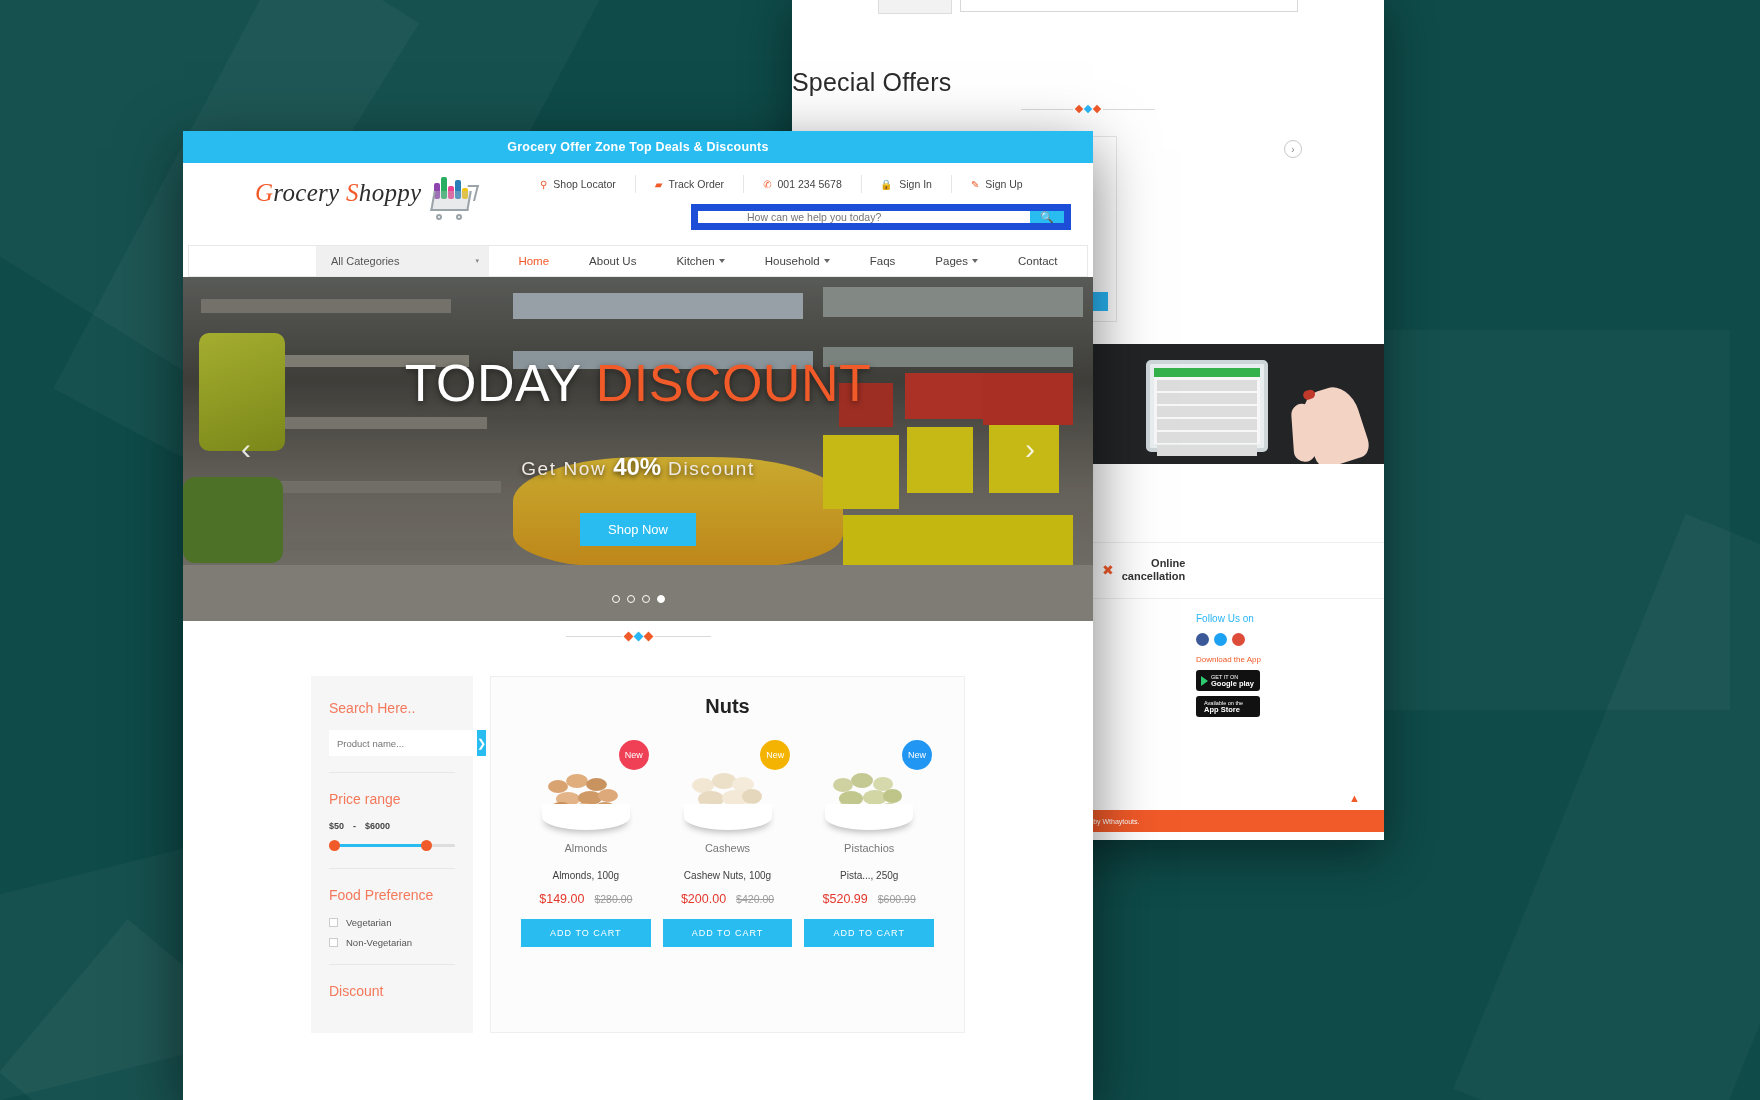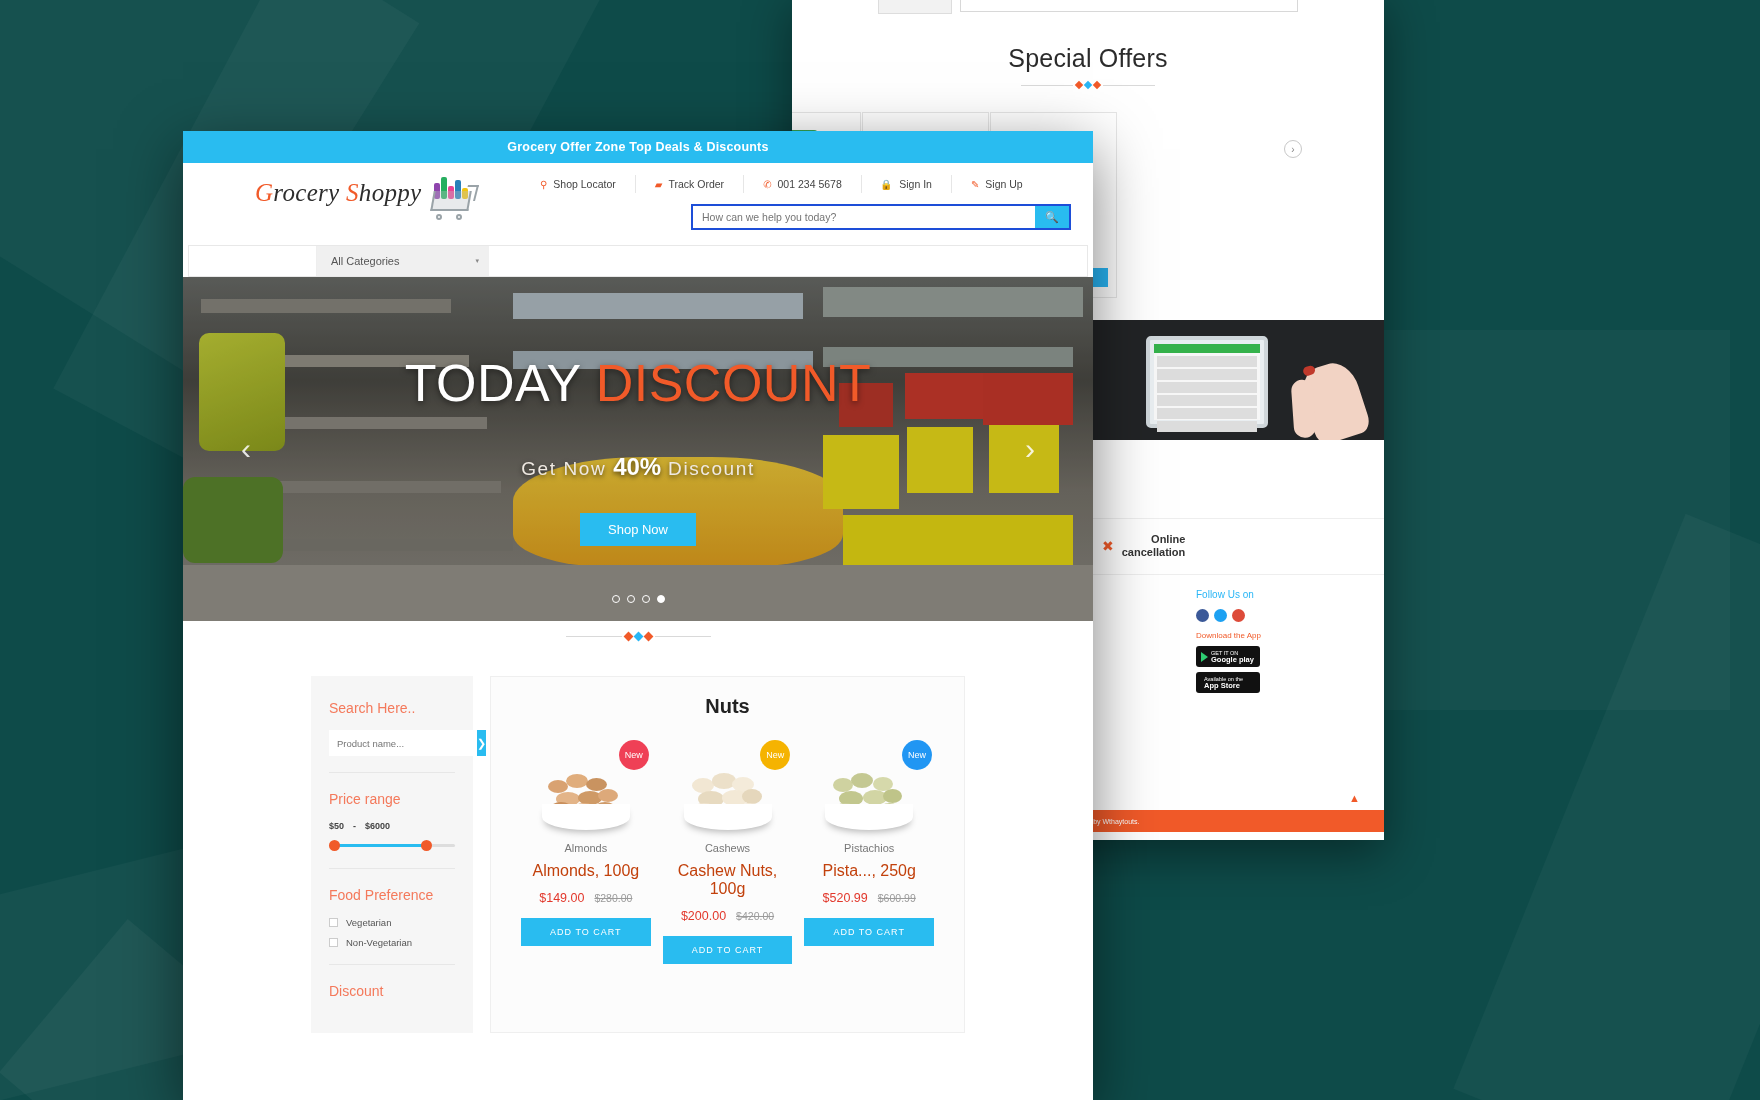--- a/index.html
+++ b/index.html
@@ -22,21 +22,21 @@
 
   
   #back-page {
     position: absolute; left: 792px; top: -8px; width: 592px; height: 848px;
     background: #ffffff; box-shadow: 0 14px 46px rgba(0,0,0,0.42);
     overflow: hidden; font-size: 10px; color: #444;
   }
   .bp-toprow { height: 18px; display: flex; align-items: center; gap: 8px; padding: 0 86px; }
   .bp-thumb { width: 74px; height: 26px; background: #f2f2f2; border: 1px solid #ddd; }
   .bp-field { flex: 1; height: 22px; background: #fff; border: 1px solid #d8d8d8; }
-  .bp-h2 { text-align: center; font-size: 25px; color: #2b2b2b; font-weight: 400; margin-top: 34px; letter-spacing: .2px; }
+  .bp-h2 { font-size: 25px; color: #2b2b2b; font-weight: 400; margin-top: 58px; letter-spacing: .2px; }
   .sep { display: flex; align-items: center; justify-content: center; gap: 3px; margin-top: 9px; }
   .sep .line { width: 52px; height: 1px; background: #d9d9d9; }
   .sep .dia { width: 6px; height: 6px; transform: rotate(45deg); }
   .sep .o { background: #f15a29; } .sep .b { background: #29b6f6; }
 
   .bp-cards { display: flex; gap: 1px; margin-top: 24px; padding-left: 0; }
   .bp-card { width: 127px; min-height: 150px; border: 1px solid #e6e6e6; padding: 8px 8px 10px; background: #fff; position: relative; }
   .bp-card .prodimg { height: 70px; display: flex; align-items: center; justify-content: center; }
   .bp-name { font-size: 9.5px; color: #333; margin-top: 8px; }
   .bp-price { font-size: 10px; color: #f15a29; margin-top: 5px; }
@@ -109,21 +109,21 @@
   .ci3 { left: 24px; height: 13px; background: #e84393; }
   .ci4 { left: 31px; height: 19px; background: #2980b9; }
   .ci5 { left: 38px; height: 11px; background: #f1c40f; }
 
   .toplinks { position: absolute; left: 338px; top: 12px; display: flex; align-items: center; }
   .tl { display: flex; align-items: center; gap: 6px; font-size: 10.5px; color: #444; padding: 0 19px; border-right: 1px solid #e6e6e6; height: 18px; }
   .tl:last-child { border-right: none; }
   .tl .ic { color: #f15a29; font-size: 10px; }
 
   .searchrow { position: absolute; left: 508px; top: 41px; display: flex; align-items: center; }
-  .searchbox { width: 380px; height: 26px; border: 2px solid #1d4ed8; background: #fff; display: flex; }
+  .searchbox { width: 380px; height: 26px; border: 7px solid #1d4ed8; background: #fff; display: flex; padding-left: 40px; }
   .searchbox input { flex: 1; border: none; outline: none; padding: 0 9px; font-size: 10.5px; color: #555; font-family: "Liberation Sans", sans-serif; }
   .searchbtn { width: 34px; background: #29bcf0; color: #fff; display: flex; align-items: center; justify-content: center; font-size: 11px; }
 
   .navrow { height: 32px; margin: 0 5px; border: 1px solid #e8e8e8; display: flex; align-items: stretch; background: #fff; }
   .nav-blank { width: 128px; border-right: 1px solid #eee; }
   .nav-cats { width: 172px; background: #f0f0f0; display: flex; align-items: center; justify-content: space-between; padding: 0 10px 0 14px; font-size: 11px; color: #555; }
   .nav-links { flex: 1; display: flex; align-items: center; justify-content: center; gap: 40px; }
   .nav-links a { font-size: 11.5px; color: #444; text-decoration: none; display: flex; align-items: center; gap: 4px; }
   .nav-links a.active { color: #f15a29; }
   .caret { width: 0; height: 0; border-left: 3px solid transparent; border-right: 3px solid transparent; border-top: 4px solid #666; }
@@ -170,21 +170,21 @@
   .prodpanel { flex: 1; background: #fcfcfc; border: 1px solid #efefef; padding: 18px 24px 22px; }
   .pp-title { text-align: center; font-size: 20px; font-weight: bold; color: #222; margin-bottom: 22px; }
   .pp-grid { display: flex; gap: 0; }
   .pcard { flex: 1; text-align: center; padding: 0 6px; }
   .pimg-wrap { position: relative; height: 92px; display: flex; align-items: flex-end; justify-content: center; }
   .bowl { position: relative; width: 96px; height: 74px; }
   .bowl .dish { position: absolute; left: 4px; bottom: 2px; width: 88px; height: 26px; background: #fff; border-radius: 0 0 50% 50%; box-shadow: 0 5px 7px -3px rgba(0,0,0,.28); }
   .nut { position: absolute; border-radius: 50%; }
   .badge { position: absolute; top: 0px; right: 2px; width: 30px; height: 30px; border-radius: 50%; color: #fff; font-size: 9px; display: flex; align-items: center; justify-content: center; }
   .pcap { font-size: 11px; color: #777; margin-top: 10px; }
-  .pname { font-size: 16px; color: #c2410c; margin-top: 8px; }
+  .pname { font-size: 10px; color: #404040; margin-top: 16px; }
   .prow { margin-top: 11px; display: flex; align-items: baseline; justify-content: center; gap: 10px; }
   .pnew { color: #e2382c; font-size: 12.5px; }
   .pold { color: #9b9b9b; font-size: 10.5px; text-decoration: line-through; }
   .patc { margin-top: 13px; background: #29bcf0; color: #fff; font-size: 9px; letter-spacing: 1px; padding: 9px 0; border: none; width: 100%; }
   .disc-h { font-size: 14px; color: #f4795b; margin-top: 22px; }
 </style>
 </head>
 <body>
 
 <div id="backdrop">
@@ -377,20 +377,46 @@
       </div>
 
     </div>
   </div>
 
   <div class="navrow">
     <div class="nav-blank"></div>
     <div class="nav-cats">
       <span>All Categories</span>
       <span style="font-size:7px;color:#888">▾</span>
+    </div>
+    <div class="nav-links">
+      <a class="active">
+          <span>Home</span>
+        </a>
+      <a>
+          <span>About Us</span>
+        </a>
+      <a>
+          <span>Kitchen</span>
+          <i class="caret"></i>
+        </a>
+      <a>
+          <span>Household</span>
+          <i class="caret"></i>
+        </a>
+      <a>
+          <span>Faqs</span>
+        </a>
+      <a>
+          <span>Pages</span>
+          <i class="caret"></i>
+        </a>
+      <a>
+          <span>Contact</span>
+        </a>
     </div>
   </div>
 
   <div class="hero">
     <div class="photo" style="background:linear-gradient(180deg,#6d6f6b 0%,#4d4c46 30%,#7b776e 62%,#8e8c84 100%)">
       <div class="shelf" style="left:18px;top:22px;width:250px;height:14px;background:#8d8a82"></div>
       <div class="shelf" style="left:18px;top:78px;width:268px;height:12px;background:#9a968c"></div>
       <div class="shelf" style="left:18px;top:140px;width:286px;height:12px;background:#908d84"></div>
       <div class="shelf" style="left:18px;top:204px;width:300px;height:12px;background:#8a877e"></div>
       <div class="shelf" style="left:18px;top:262px;width:312px;height:12px;background:#817e76"></div>

